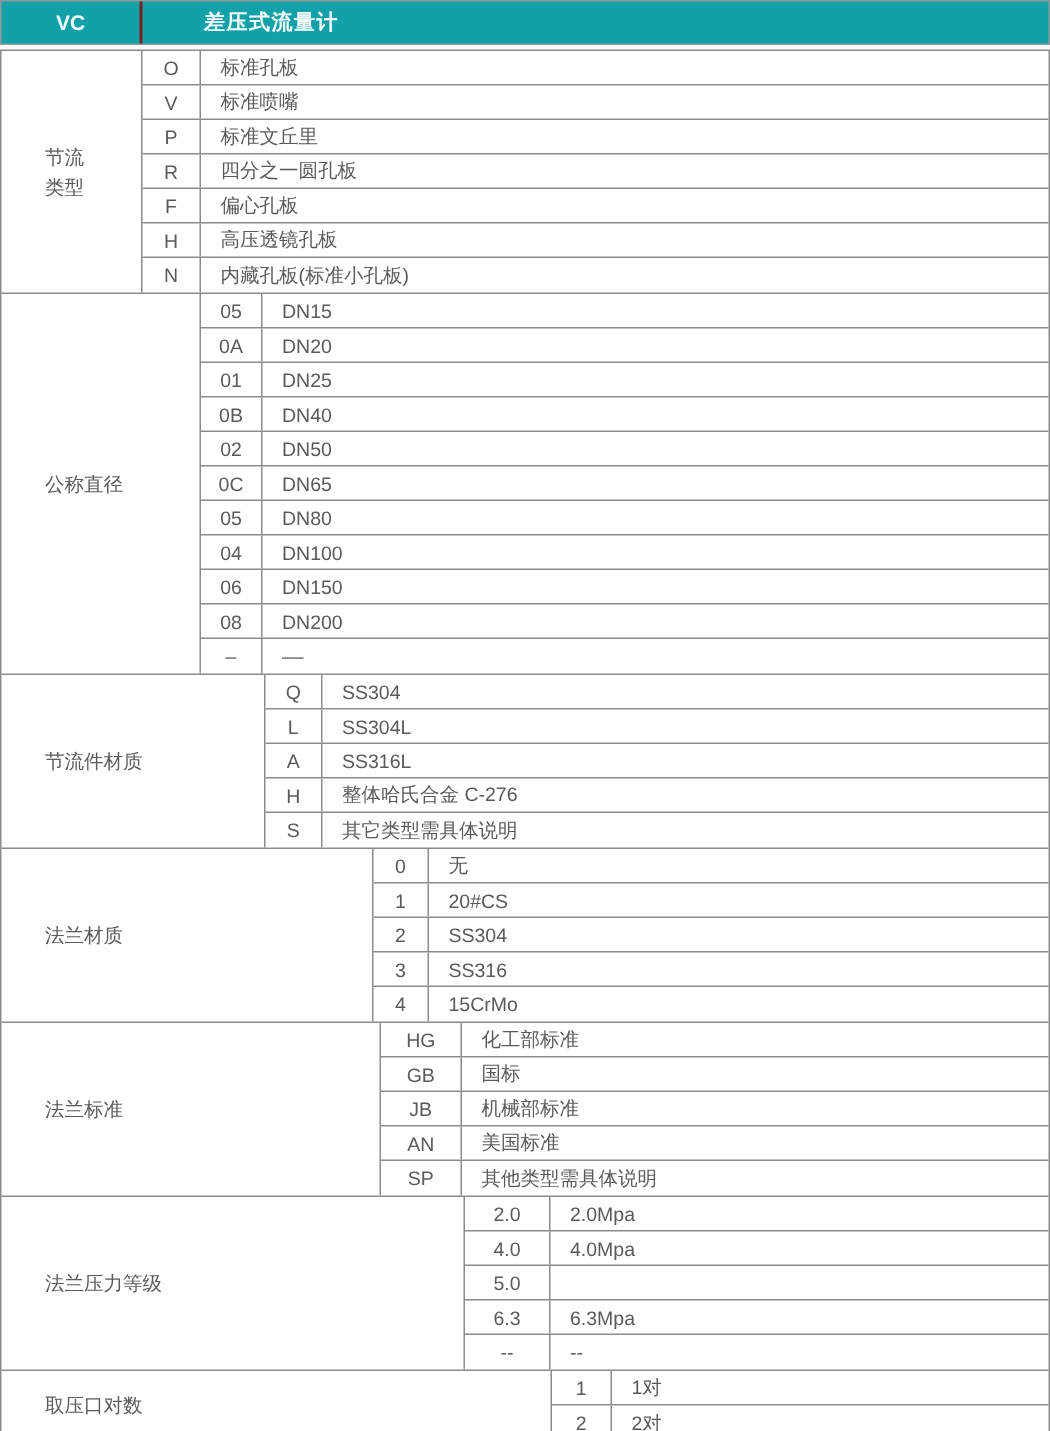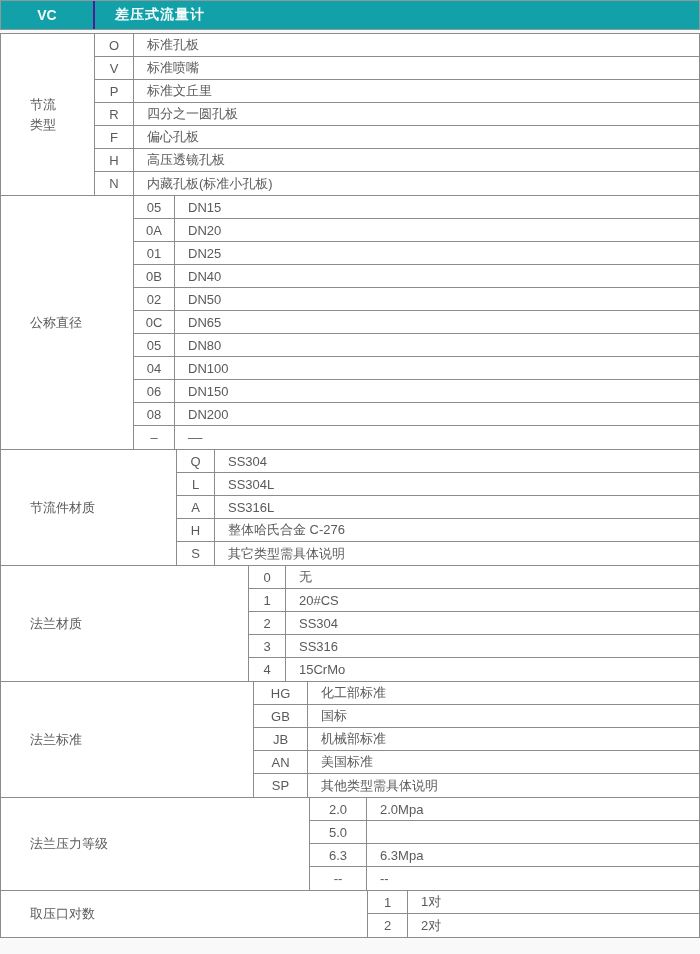--- a/index.html
+++ b/index.html
@@ -10,26 +10,26 @@
     position:relative; overflow:hidden;
   }
   
   .hdr {
     display:flex; height:30px; background:#12a1a8;
     border:1px solid #8c9a9b; align-items:stretch;
   }
   .hdr-vc {
     width:94px; display:flex; align-items:center; justify-content:center;
     color:#f4fbfb; font-size:14px; font-weight:bold;
-    border-right:2px solid #4c1d95;
+    border-right:2px solid #7f1d1d;
   }
   .hdr-title {
     flex:1; display:flex; align-items:center;
     color:#f4fbfb; font-size:14px; font-weight:bold;
-    padding-left:20px; letter-spacing:1px;
+    padding-left:41px; letter-spacing:1px;
   }
   
   .tbl {
     margin-top:3px; background:#fff;
     border:1px solid #8c8c8c;
     color:#5a5a5a; font-size:13px;
   }
   .section { display:flex; }
   .section + .section { border-top:1px solid #8c8c8c; }
   .sec-label {
@@ -223,20 +223,24 @@
         </div>
       </div>
       <div class="section sec-5">
         <div class="sec-label">法兰压力等级</div>
         <div class="sec-rows">
           <div class="row">
             <div class="code">2.0</div>
             <div class="desc">2.0Mpa</div>
           </div>
           <div class="row">
+            <div class="code">4.0</div>
+            <div class="desc">4.0Mpa</div>
+          </div>
+          <div class="row">
             <div class="code">5.0</div>
           </div>
           <div class="row">
             <div class="code">6.3</div>
             <div class="desc">6.3Mpa</div>
           </div>
           <div class="row">
             <div class="code">--</div>
             <div class="desc">--</div>
           </div>

